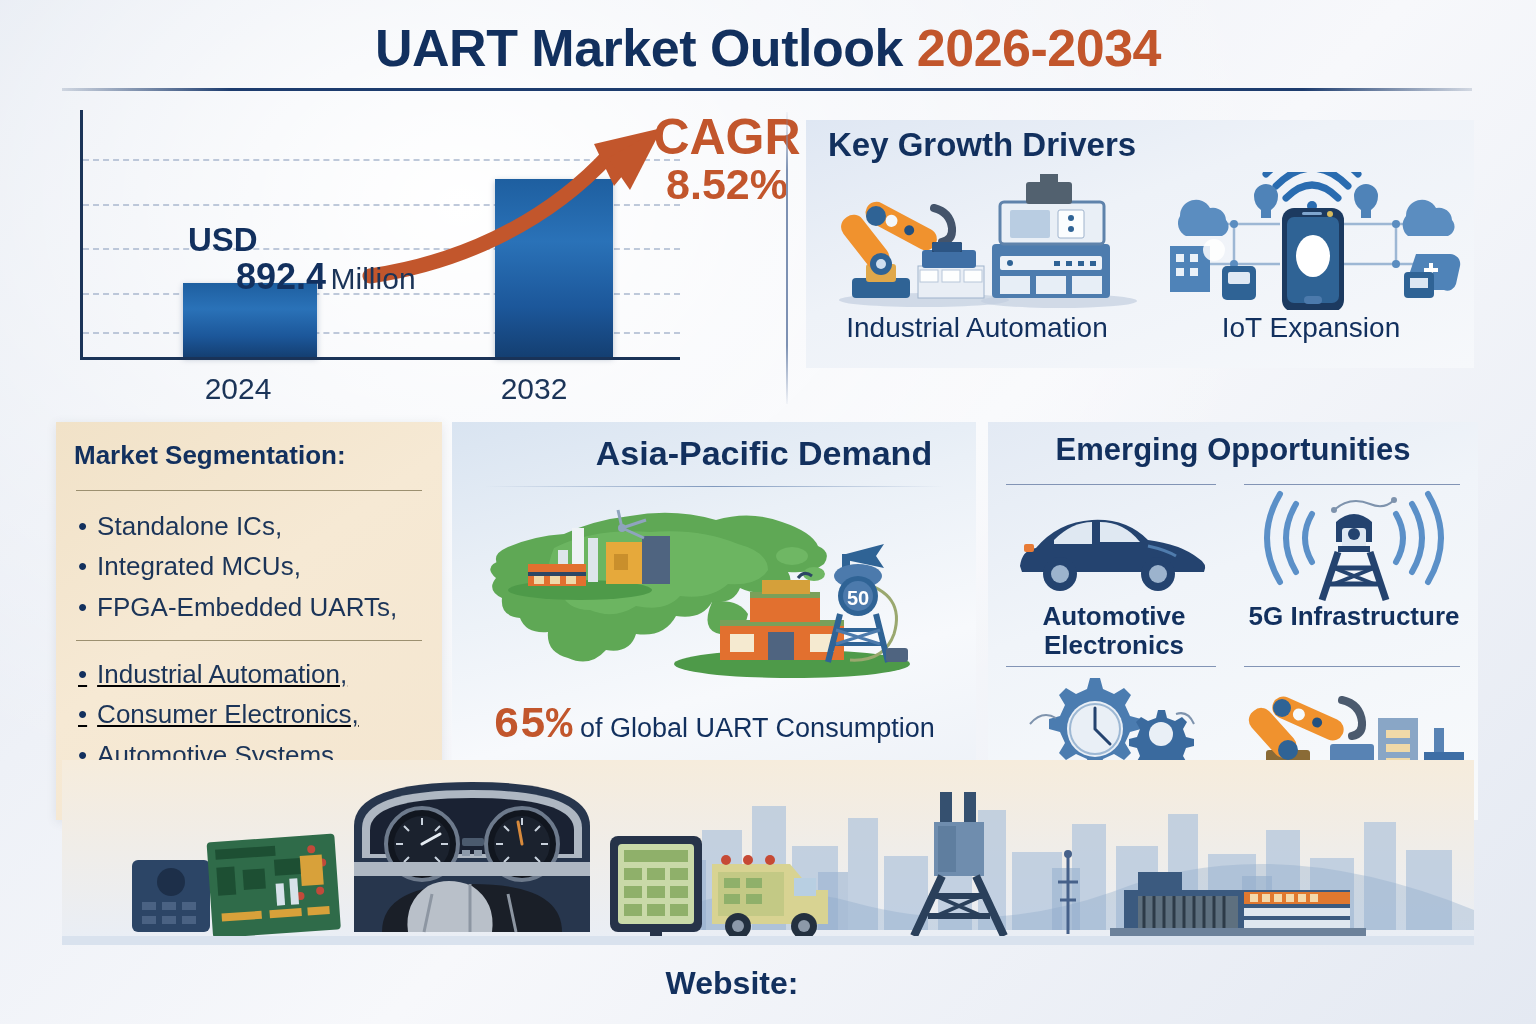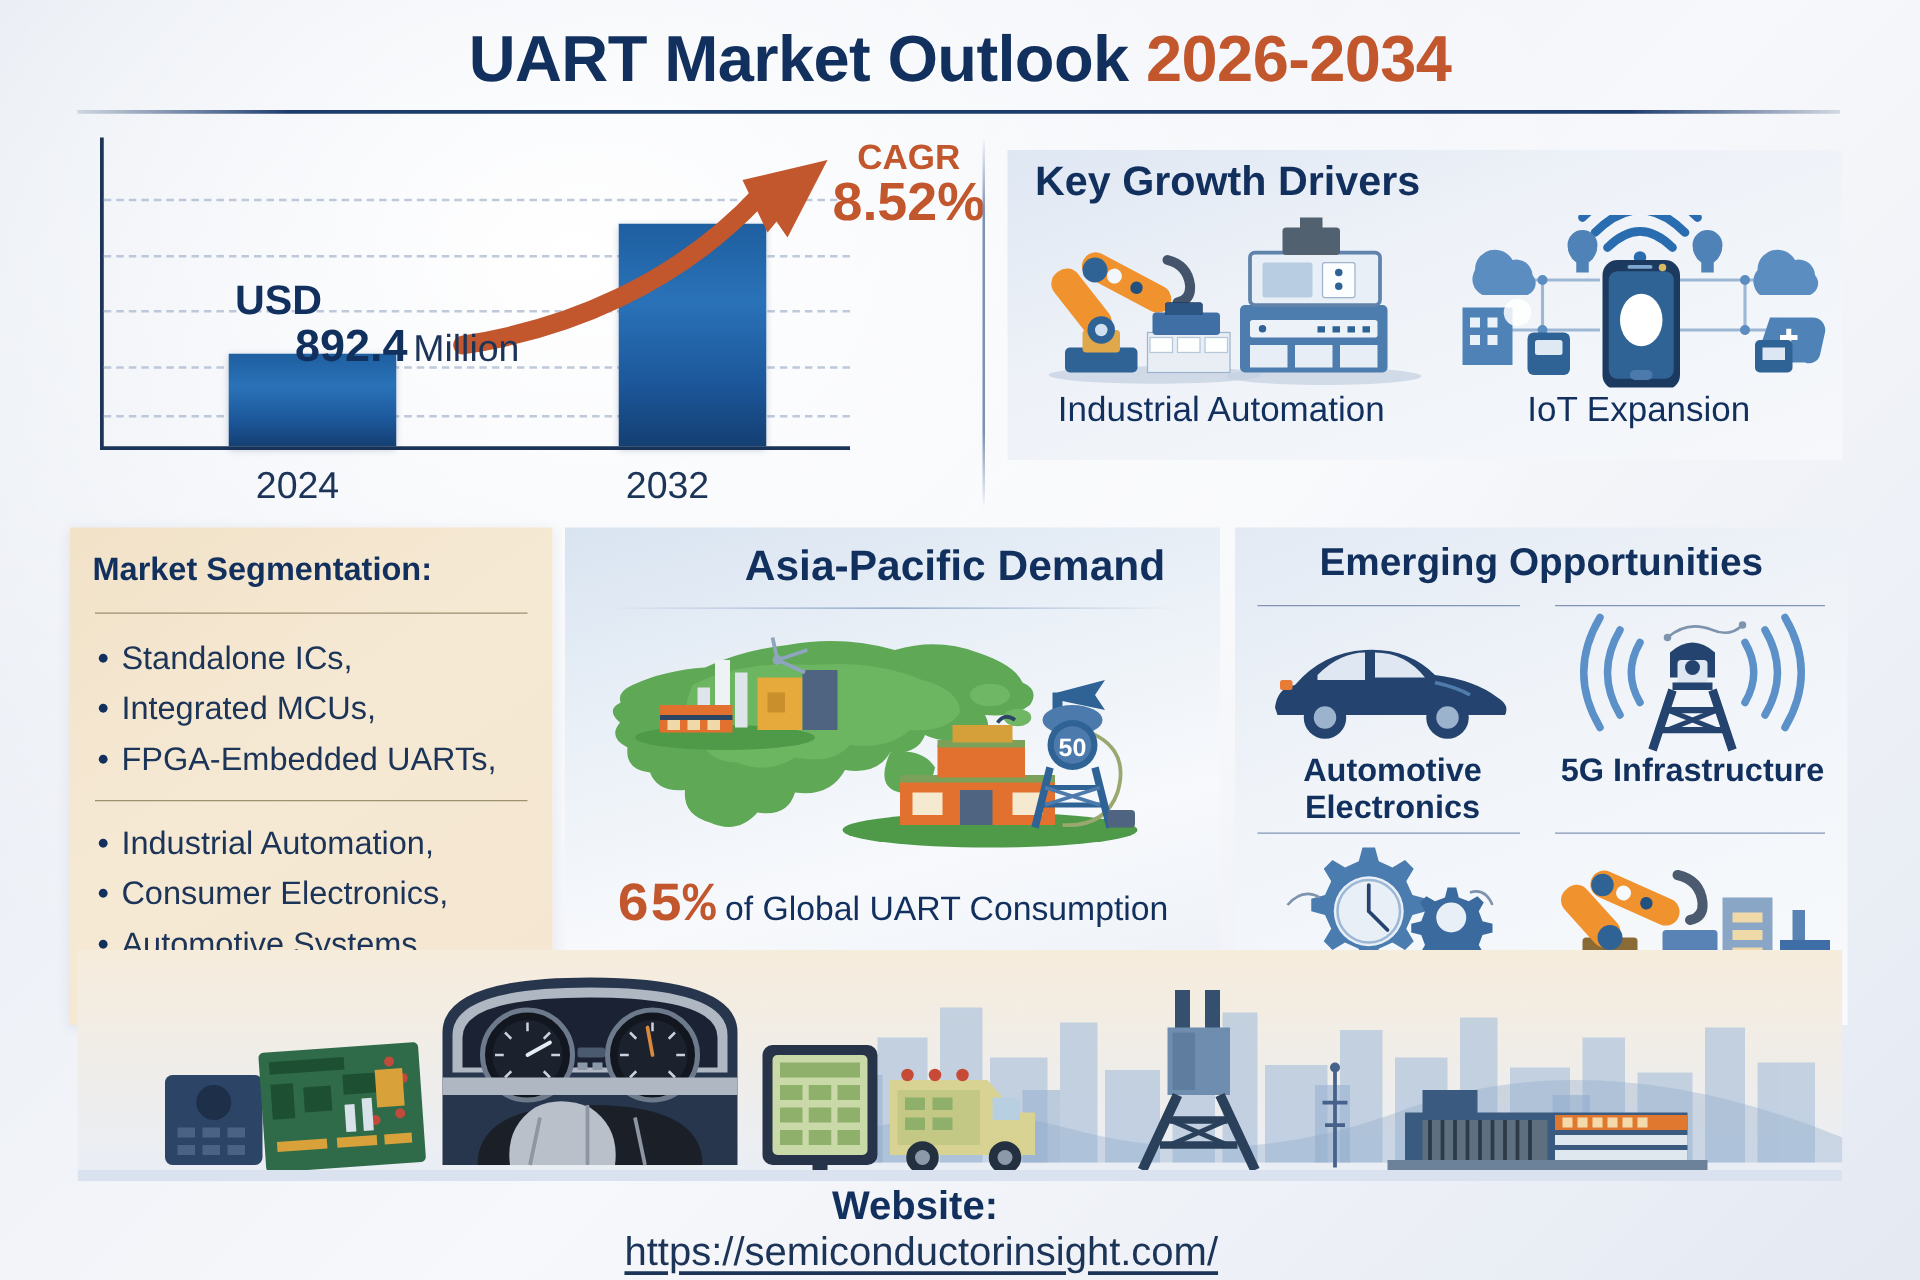--- a/index.html
+++ b/index.html
@@ -61,21 +61,21 @@
   #value-callout {
     position: absolute; left: 126px; top: 118px; width: 280px; line-height: 1.08;
   }
   .val-usd { font-size: 33px; font-weight: bold; color: #12305e; display: block; }
   .val-num { font-size: 36px; font-weight: bold; color: #12305e; margin-left: 48px; }
   .val-unit { font-size: 30px; font-weight: 400; color: #1b3458; }
   #cagr-block {
     position: absolute; left: 580px; top: 8px; width: 170px; text-align: center;
     line-height: 1.02;
   }
-  .cagr-word { font-size: 28px; font-weight: bold; color: #c2562c; display: block; }
+  .cagr-word { font-size: 50px; font-weight: bold; color: #c2562c; display: block; }
   .cagr-val { font-size: 43px; font-weight: bold; color: #c2562c; display: block; }
   #arrow-svg { position: absolute; left: 300px; top: 20px; }
   
   #v-divider {
     position: absolute; left: 786px; top: 112px; width: 2px; height: 292px;
     background: linear-gradient(180deg, rgba(110,135,175,.05), #7d91b3 20%, #7d91b3 80%, rgba(110,135,175,.05));
   }
   
   #drivers-panel {
     position: absolute; left: 806px; top: 120px; width: 668px; height: 248px;
@@ -103,21 +103,21 @@
     position: absolute; left: 18px; top: 18px;
     font-size: 26px; font-weight: bold; color: #12305e;
   }
   .seg-rule {
     position: absolute; left: 20px; width: 346px; height: 1px; background: #9c9070;
   }
   #seg-rule-1 { top: 68px; }
   #seg-rule-2 { top: 218px; }
   .seg-list { position: absolute; left: 22px; width: 360px; }
   #seg-list-1 { top: 84px; }
-  #seg-list-2 { top: 232px; }
+  #seg-list-2 { top: 232px; text-decoration: underline; }
   .seg-item {
     font-size: 26px; color: #1b3458; line-height: 1.55; white-space: nowrap;
   }
   .seg-item::before { content: "\2022"; margin-right: 10px; color: #12305e; }
   
   #asia-panel {
     position: absolute; left: 452px; top: 422px; width: 524px; height: 350px;
     background: linear-gradient(165deg, #d9e4f1 0%, #eaf0f7 35%, #f7f9fc 70%, #eef2f8 100%);
   }
   #asia-title {
@@ -677,16 +677,15 @@
         </g>
       <rect x="1182" y="148" width="106" height="8" fill="#dfe7ef"></rect>
       <rect x="1182" y="160" width="106" height="8" fill="#dfe7ef"></rect>
       <rect x="1048" y="168" width="256" height="8" fill="#6c819a"></rect>
       <rect x="0" y="176" width="1412" height="9" fill="#d9e2ee"></rect>
     </svg>
   </div>
 
   <div id="footer">
     <span class="foot-label">Website:</span>
-    <a class="foot-url" href="#">https://semiconductorinsight.com/</a>
   </div>
 
 </div>
 
 </body></html>

